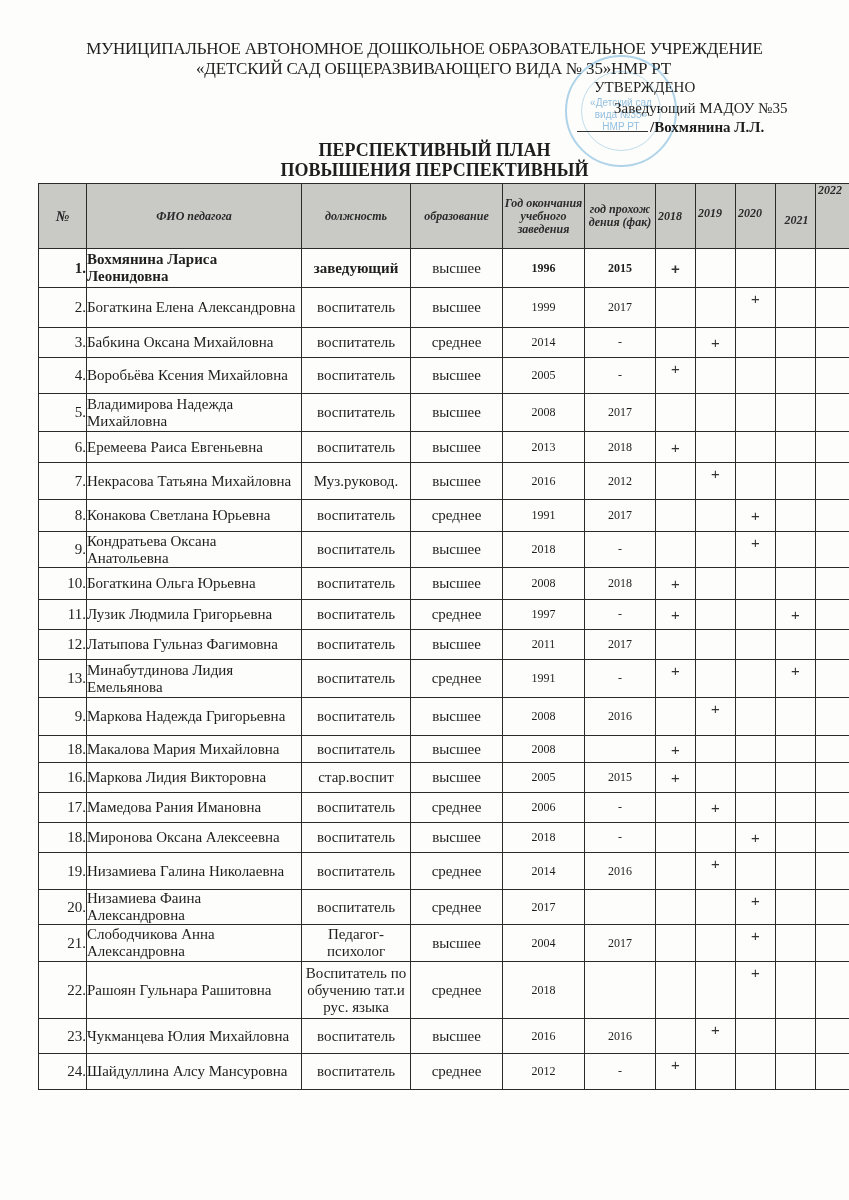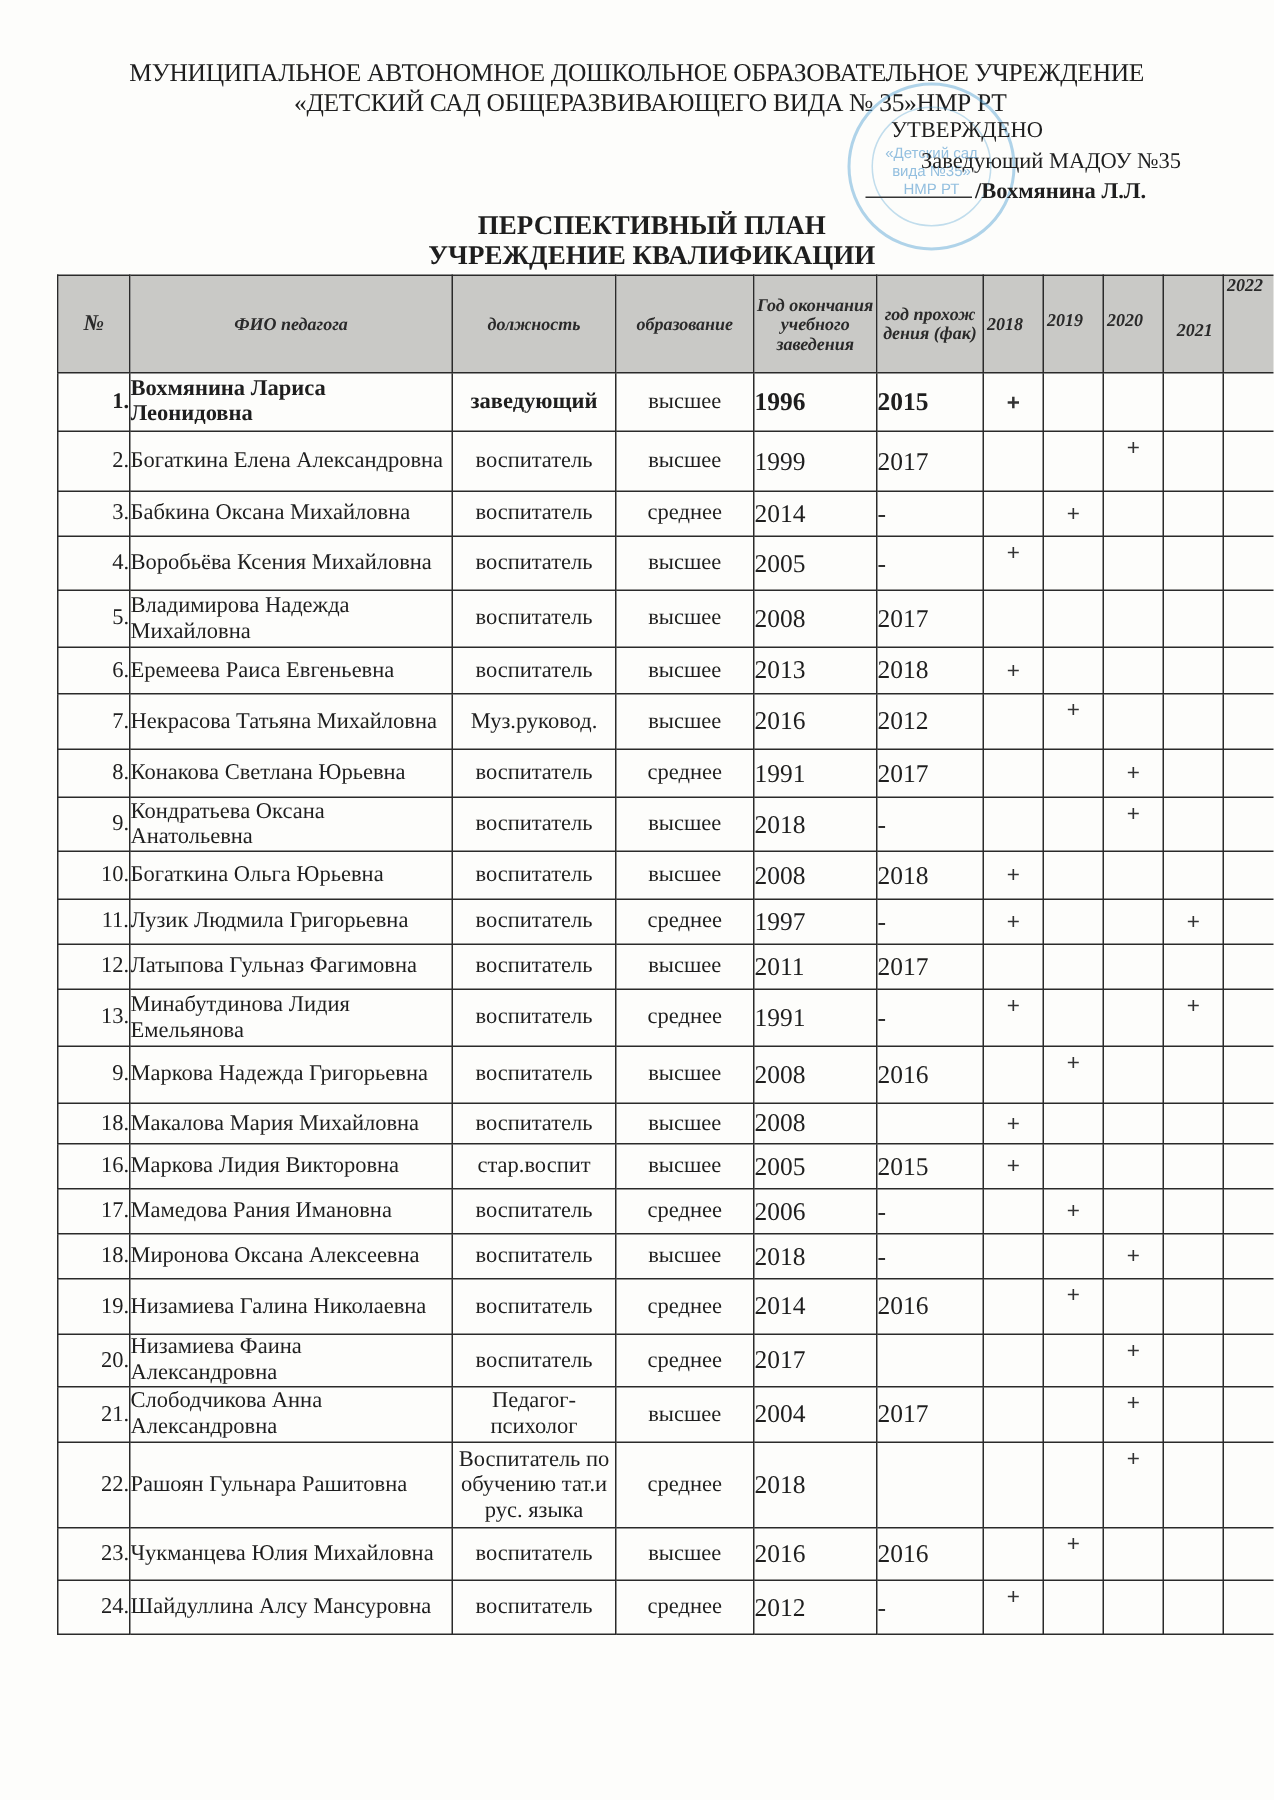--- a/index.html
+++ b/index.html
@@ -63,21 +63,21 @@
   }
   table.plan th.th-num { font-size: 15px; }
   table.plan th.th-year { text-align: left; padding-left: 2px; font-size: 12px; }
   table.plan th.th-y2022 { vertical-align: top; padding-top: 0; }
   table.plan th.th-y2019, table.plan th.th-y2020 { vertical-align: middle; padding-bottom: 6px; }
   table.plan th.th-y2021 { padding-top: 8px; text-align: center; }
   td.c-num { text-align: right; padding-right: 4px; font-size: 15px; }
   td.c-name { text-align: left; padding-left: 6px; font-size: 15px; line-height: 17px; }
   td.c-pos { text-align: center; font-size: 15px; line-height: 17px; margin-left: 32px; }
   td.c-edu { text-align: center; font-size: 15px; }
-  td.c-grad, td.c-fak { font-size: 17px; }
+  td.c-grad, td.c-fak { text-align: center; font-size: 12px; }
   td.c-mark { text-align: center; font-size: 15px; font-family: "Liberation Sans", sans-serif; color: #333; }
   td.c-mark.up { vertical-align: top; padding-top: 2px; }
   tr.bold td { font-weight: bold; }
   tr.bold td.c-edu { font-weight: normal; }
   td.valign-top { vertical-align: top; padding-top: 2px; }
 </style>
 </head>
 <body>
 
 <div class="hdr-line hdr-line1">МУНИЦИПАЛЬНОЕ АВТОНОМНОЕ ДОШКОЛЬНОЕ ОБРАЗОВАТЕЛЬНОЕ УЧРЕЖДЕНИЕ</div>
@@ -89,21 +89,21 @@
   <div class="stamp-text stamp-t3">НМР РТ</div>
 </div>
 
 <div class="approve approve-title">УТВЕРЖДЕНО</div>
 <div class="approve approve-role">Заведующий МАДОУ №35</div>
 <div class="approve approve-sign">
   <span class="sign-line"></span><span>/Вохмянина Л.Л.</span>
 </div>
 
 <div class="doc-title doc-title1">ПЕРСПЕКТИВНЫЙ ПЛАН</div>
-<div class="doc-title doc-title2">УЧРЕЖДЕНИЕ КВАЛИФИКАЦИИ</div>
+<div class="doc-title doc-title2">ПОВЫШЕНИЯ ПЕРСПЕКТИВНЫЙ</div>
 
 <table class="plan">
   <colgroup>
     <col style="width:48px">
     <col style="width:215px">
     <col style="width:109px">
     <col style="width:92px">
     <col style="width:82px">
     <col style="width:71px">
     <col style="width:40px">

